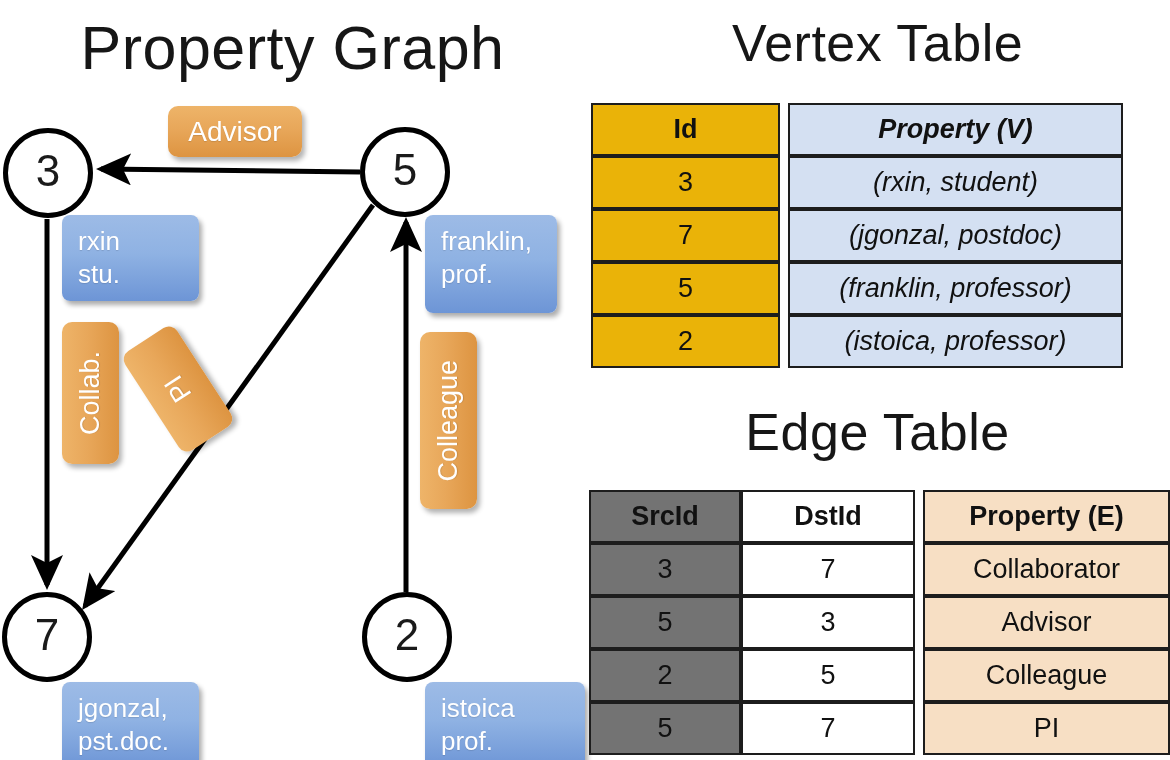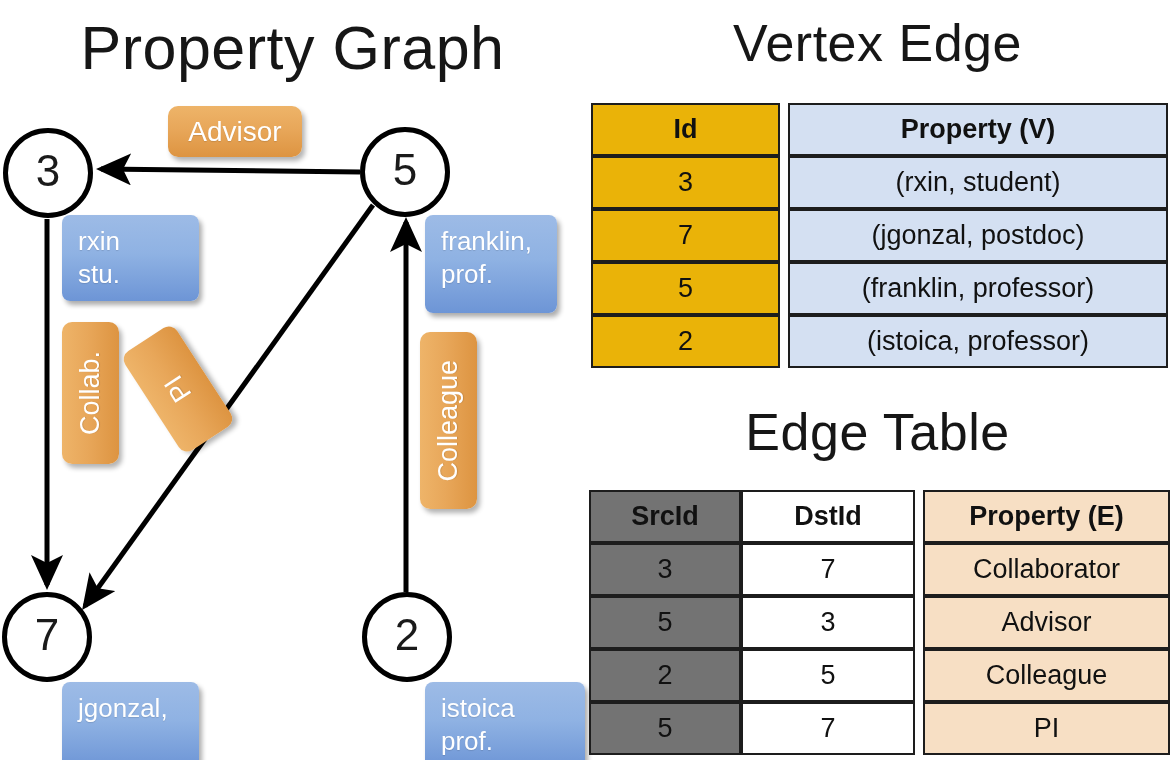--- a/index.html
+++ b/index.html
@@ -94,34 +94,34 @@
     color:#111;
     text-align:center;
     padding:0;
     box-sizing:border-box;
   }
   .tbl td.hdr{font-weight:700;}
   .col-gap{border:none !important;width:8px;}
 
   #vertex-table{left:591px;top:103px;}
   #vertex-table td.id-col{width:189px;height:53px;background:#eab308;}
-  #vertex-table td.prop-col{width:380px;height:53px;background:#d4e0f2;}
+  #vertex-table td.prop-col{width:335px;height:53px;background:#d4e0f2;font-style:italic;}
 
   #edge-table{left:589px;top:490px;}
   #edge-table td.src-col{width:152px;height:53px;background:#737373;}
   #edge-table td.dst-col{width:174px;height:53px;background:#ffffff;}
   #edge-table td.eprop-col{width:247px;height:53px;background:#f7dfc4;}
 </style>
 </head>
 <body>
 
 <div class="root">
 
   <div class="title" id="title-property-graph">Property Graph</div>
-  <div class="title" id="title-vertex-table">Vertex Edge</div>
+  <div class="title" id="title-vertex-table">Vertex Table</div>
   <div class="title" id="title-edge-table">Edge Table</div>
 
   <div id="graph-canvas">
 
     <svg id="graph-edges" viewBox="0 0 585 760">
       <defs>
         <marker id="arrowhead" markerWidth="7" markerHeight="7" refX="6" refY="3.2" orient="auto" markerUnits="strokeWidth">
           <path d="M0,0 L7,3.2 L0,6.4 L1.6,3.2 z" fill="#000"></path>
         </marker>
       </defs>
@@ -156,20 +156,21 @@
       <div>stu.</div>
     </div>
 
     <div class="prop-box" style="left:425px;top:188px;width:132px;height:98px;">
       <div>franklin,</div>
       <div>prof.</div>
     </div>
 
     <div class="prop-box" style="left:62px;top:655px;width:137px;height:86px;">
       <div>jgonzal,</div>
+      <div>pst.doc.</div>
     </div>
 
     <div class="prop-box" style="left:425px;top:655px;width:160px;height:86px;">
       <div>istoica</div>
       <div>prof.</div>
     </div>
 
     <div class="vertex-node" style="left:3px;top:128px;width:90px;height:90px;">
       <span>3</span>
     </div>

